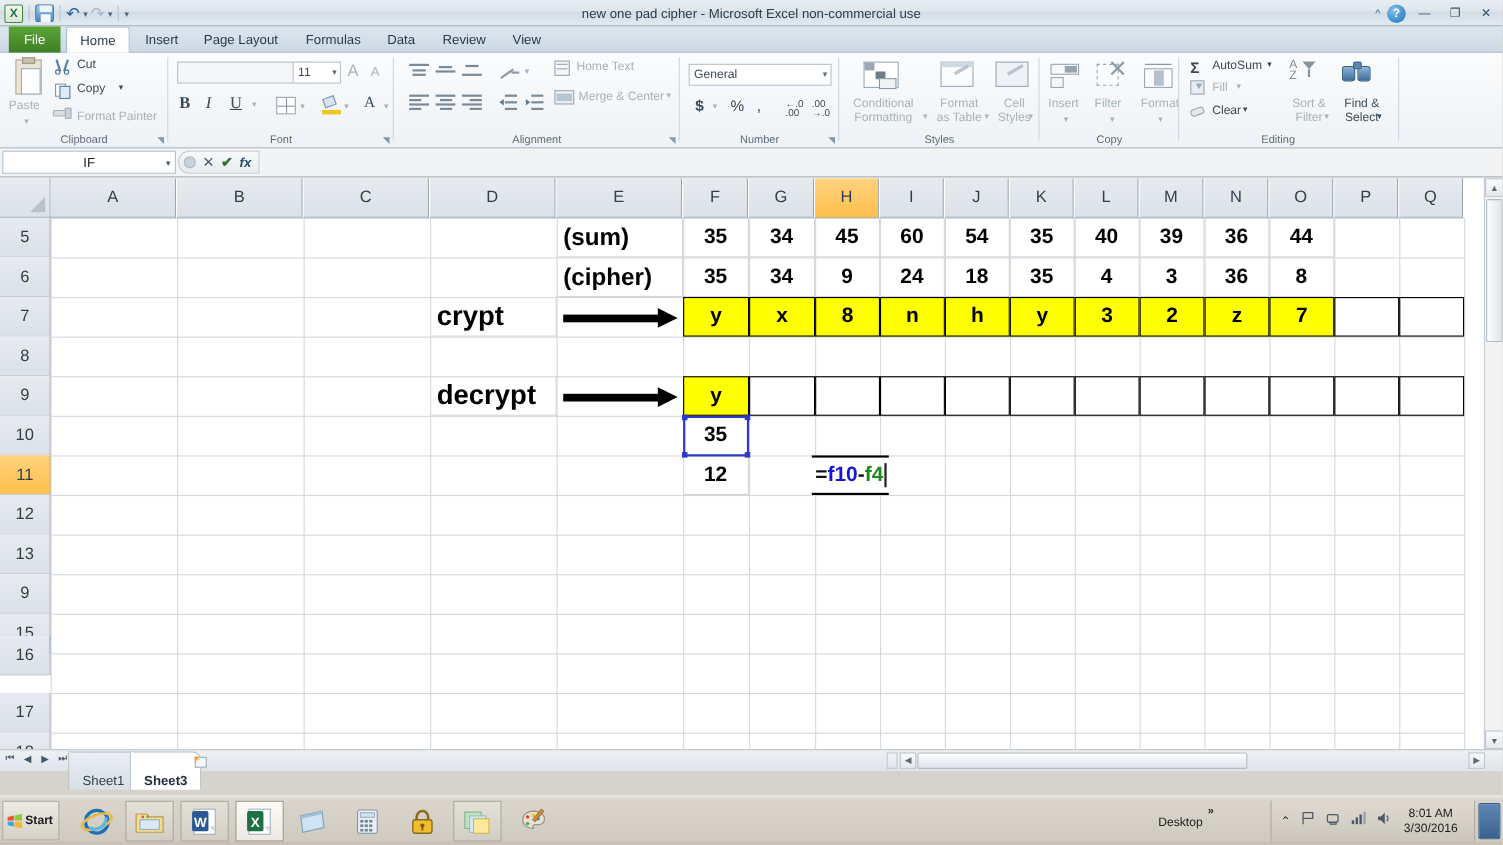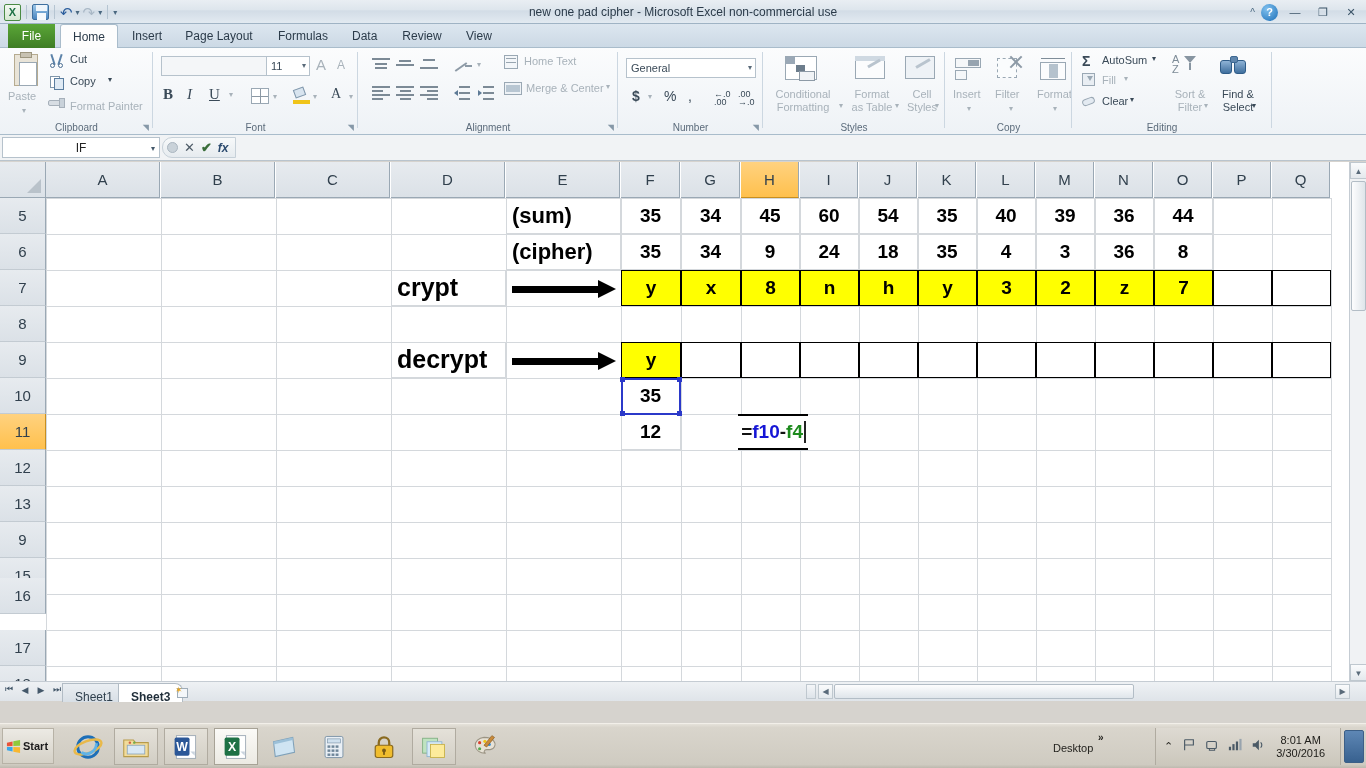--- a/index.html
+++ b/index.html
@@ -190,21 +190,21 @@
     position: absolute; right: 0; top: 162px; width: 17px; height: 519px;
     background: #f0f2f4; border-left: 1px solid #c5ccd3;
   }
   .vthumb { position: absolute; left: 1px; width: 15px; background: linear-gradient(to right,#fdfdfe,#dfe5ea); border: 1px solid #b3bdc6; border-radius: 2px; }
   .sarrow { position: absolute; width: 17px; height: 17px; font-size: 8px; color: #5a6b7a; text-align: center; line-height: 17px; background: linear-gradient(to bottom,#fafbfc,#e4e9ed); border: 1px solid #bfc8cf; }
   .hscrollrow { position: absolute; left: 0; top: 681px; width: 1366px; height: 20px; background: linear-gradient(to bottom,#eef1f4,#dfe4e9); border-top: 1px solid #c5ccd3; }
   .tabbtns { position: absolute; left: 2px; top: 2px; display: flex; gap: 2px; align-items: center; }
   .tabbtns span { font-size: 9px; color: #44586a; width: 14px; text-align: center; }
   .sheettab {
     position: absolute; top: 1px; height: 19px; line-height: 19px;
-    font-size: 12px; color: #30404e; padding: 4px 12px;
+    font-size: 12px; color: #30404e; padding: 17px 12px;
     background: linear-gradient(to bottom,#eaeef2,#d8dfe6);
     border: 1px solid #b2bcc5; border-bottom: none; border-radius: 0 8px 0 0;
   }
   .sheettab.active { background: #fff; font-weight: bold; color: #1f2d39; }
   .hthumb { position: absolute; top: 2px; height: 15px; background: linear-gradient(to bottom,#fdfdfe,#dfe5ea); border: 1px solid #b3bdc6; border-radius: 2px; }
 
   
   .statusbar {
     position: absolute; left: 0; top: 701px; width: 1366px; height: 22px;
     background: linear-gradient(to bottom,#eaeef2,#dde3e9); border-top: 1px solid #c5ccd3;

